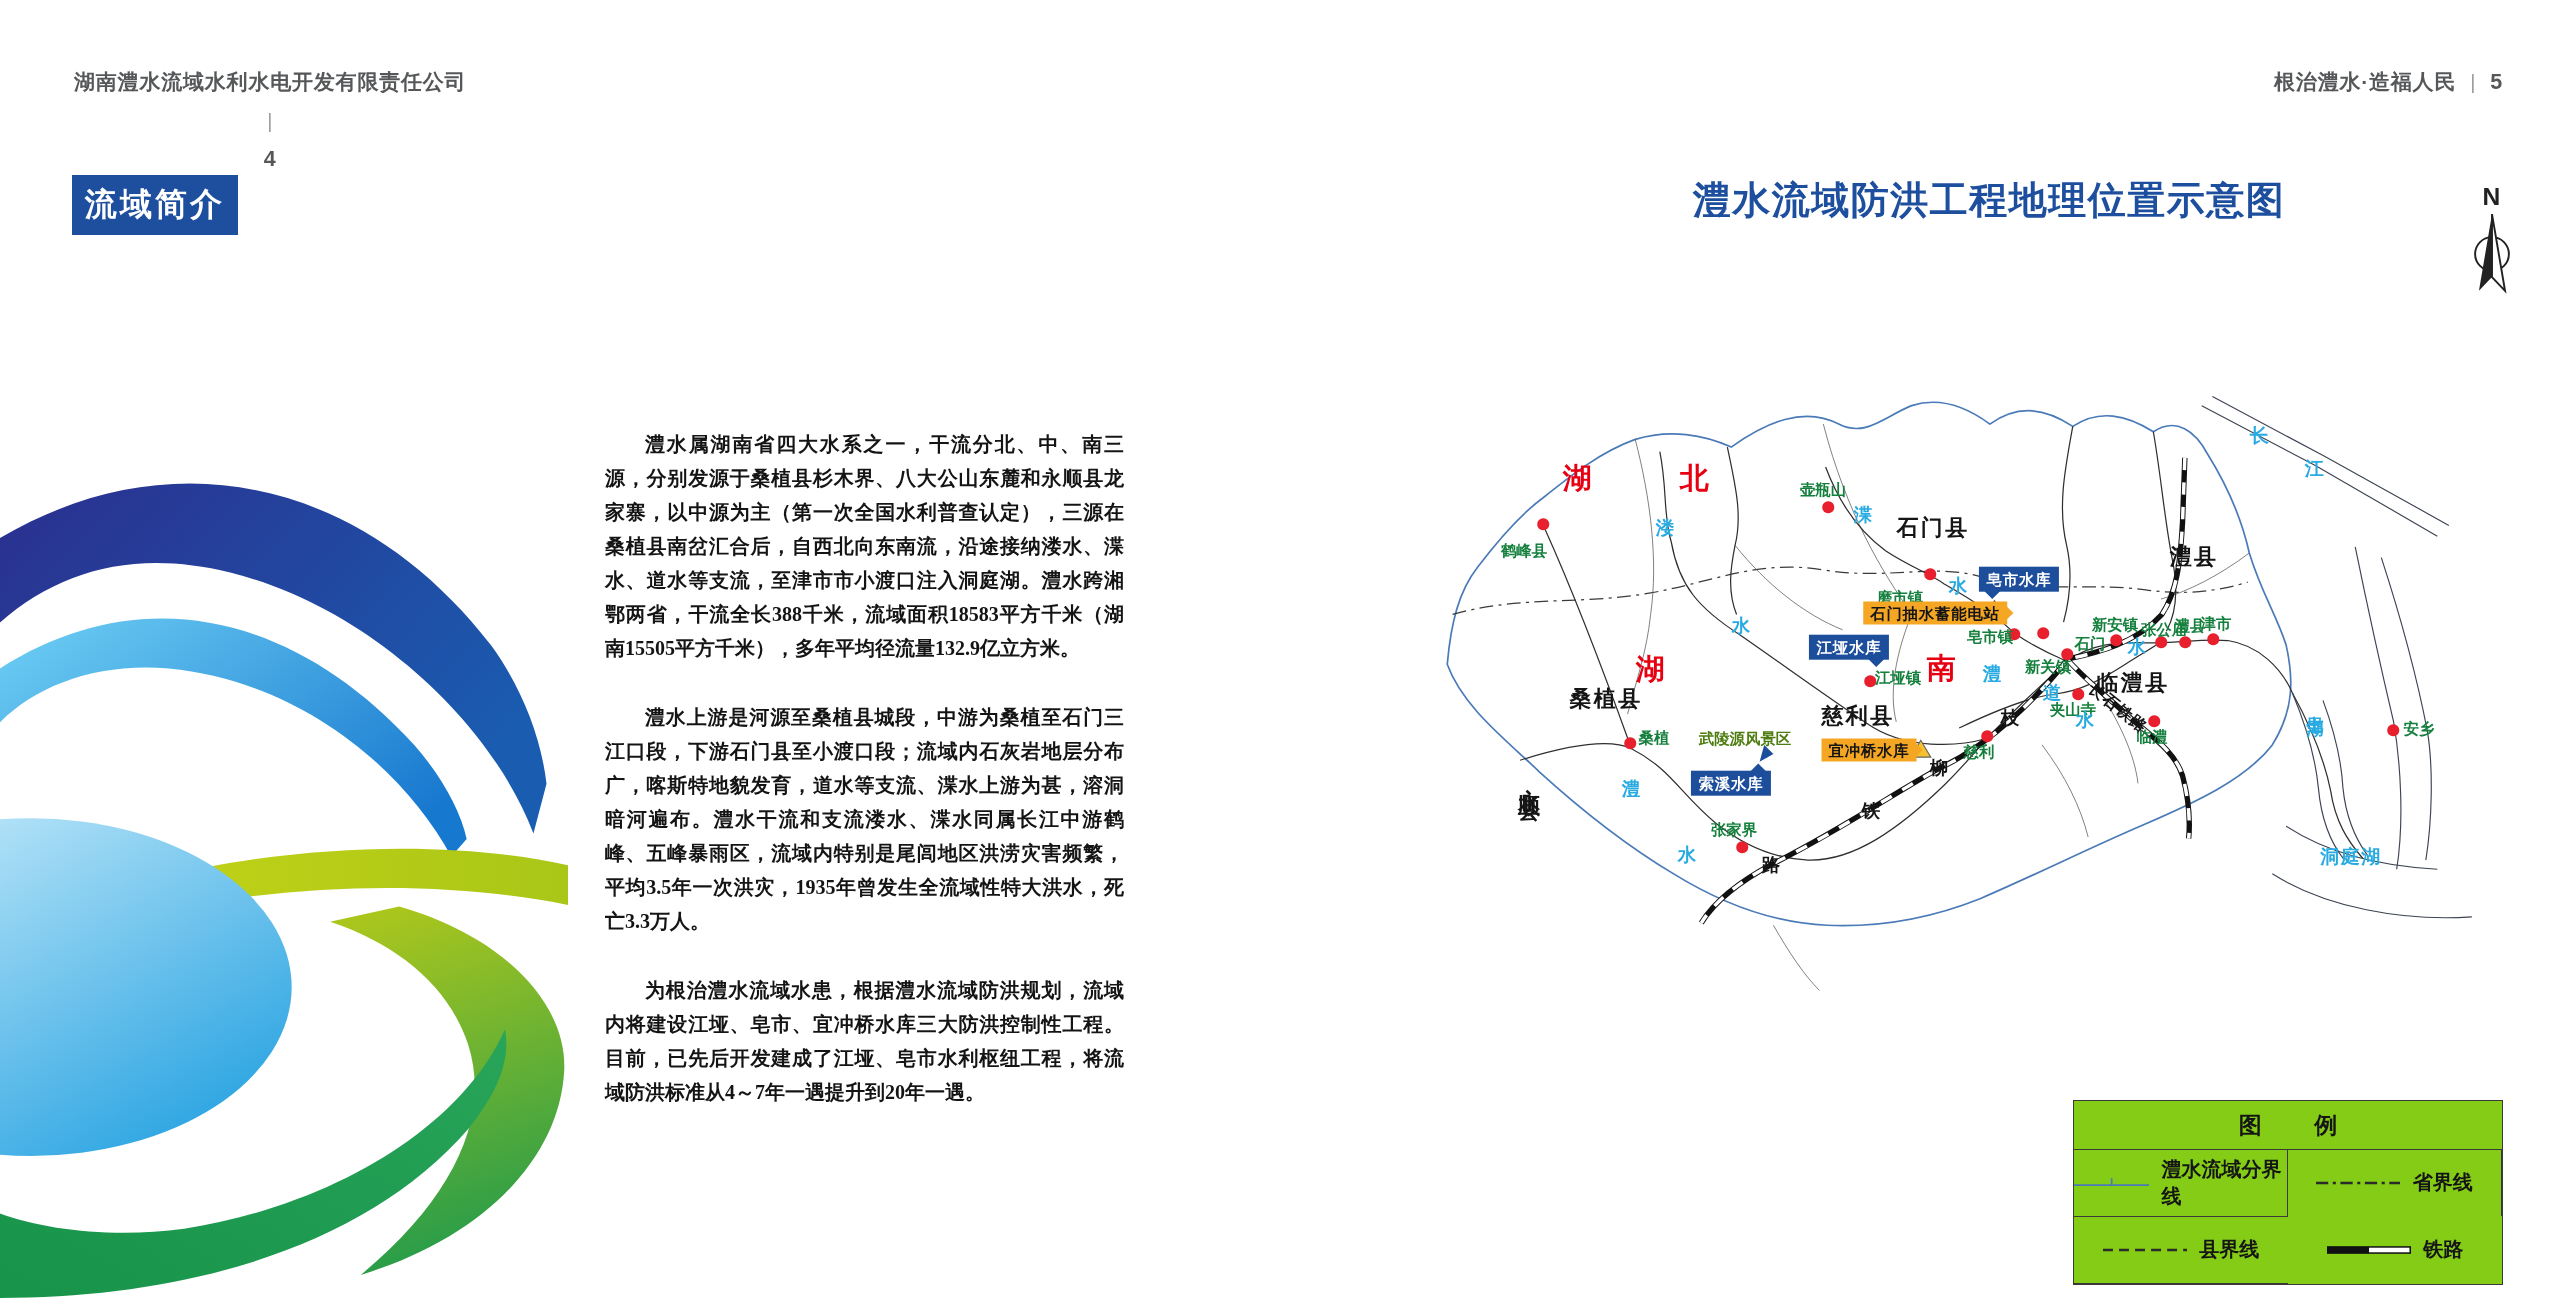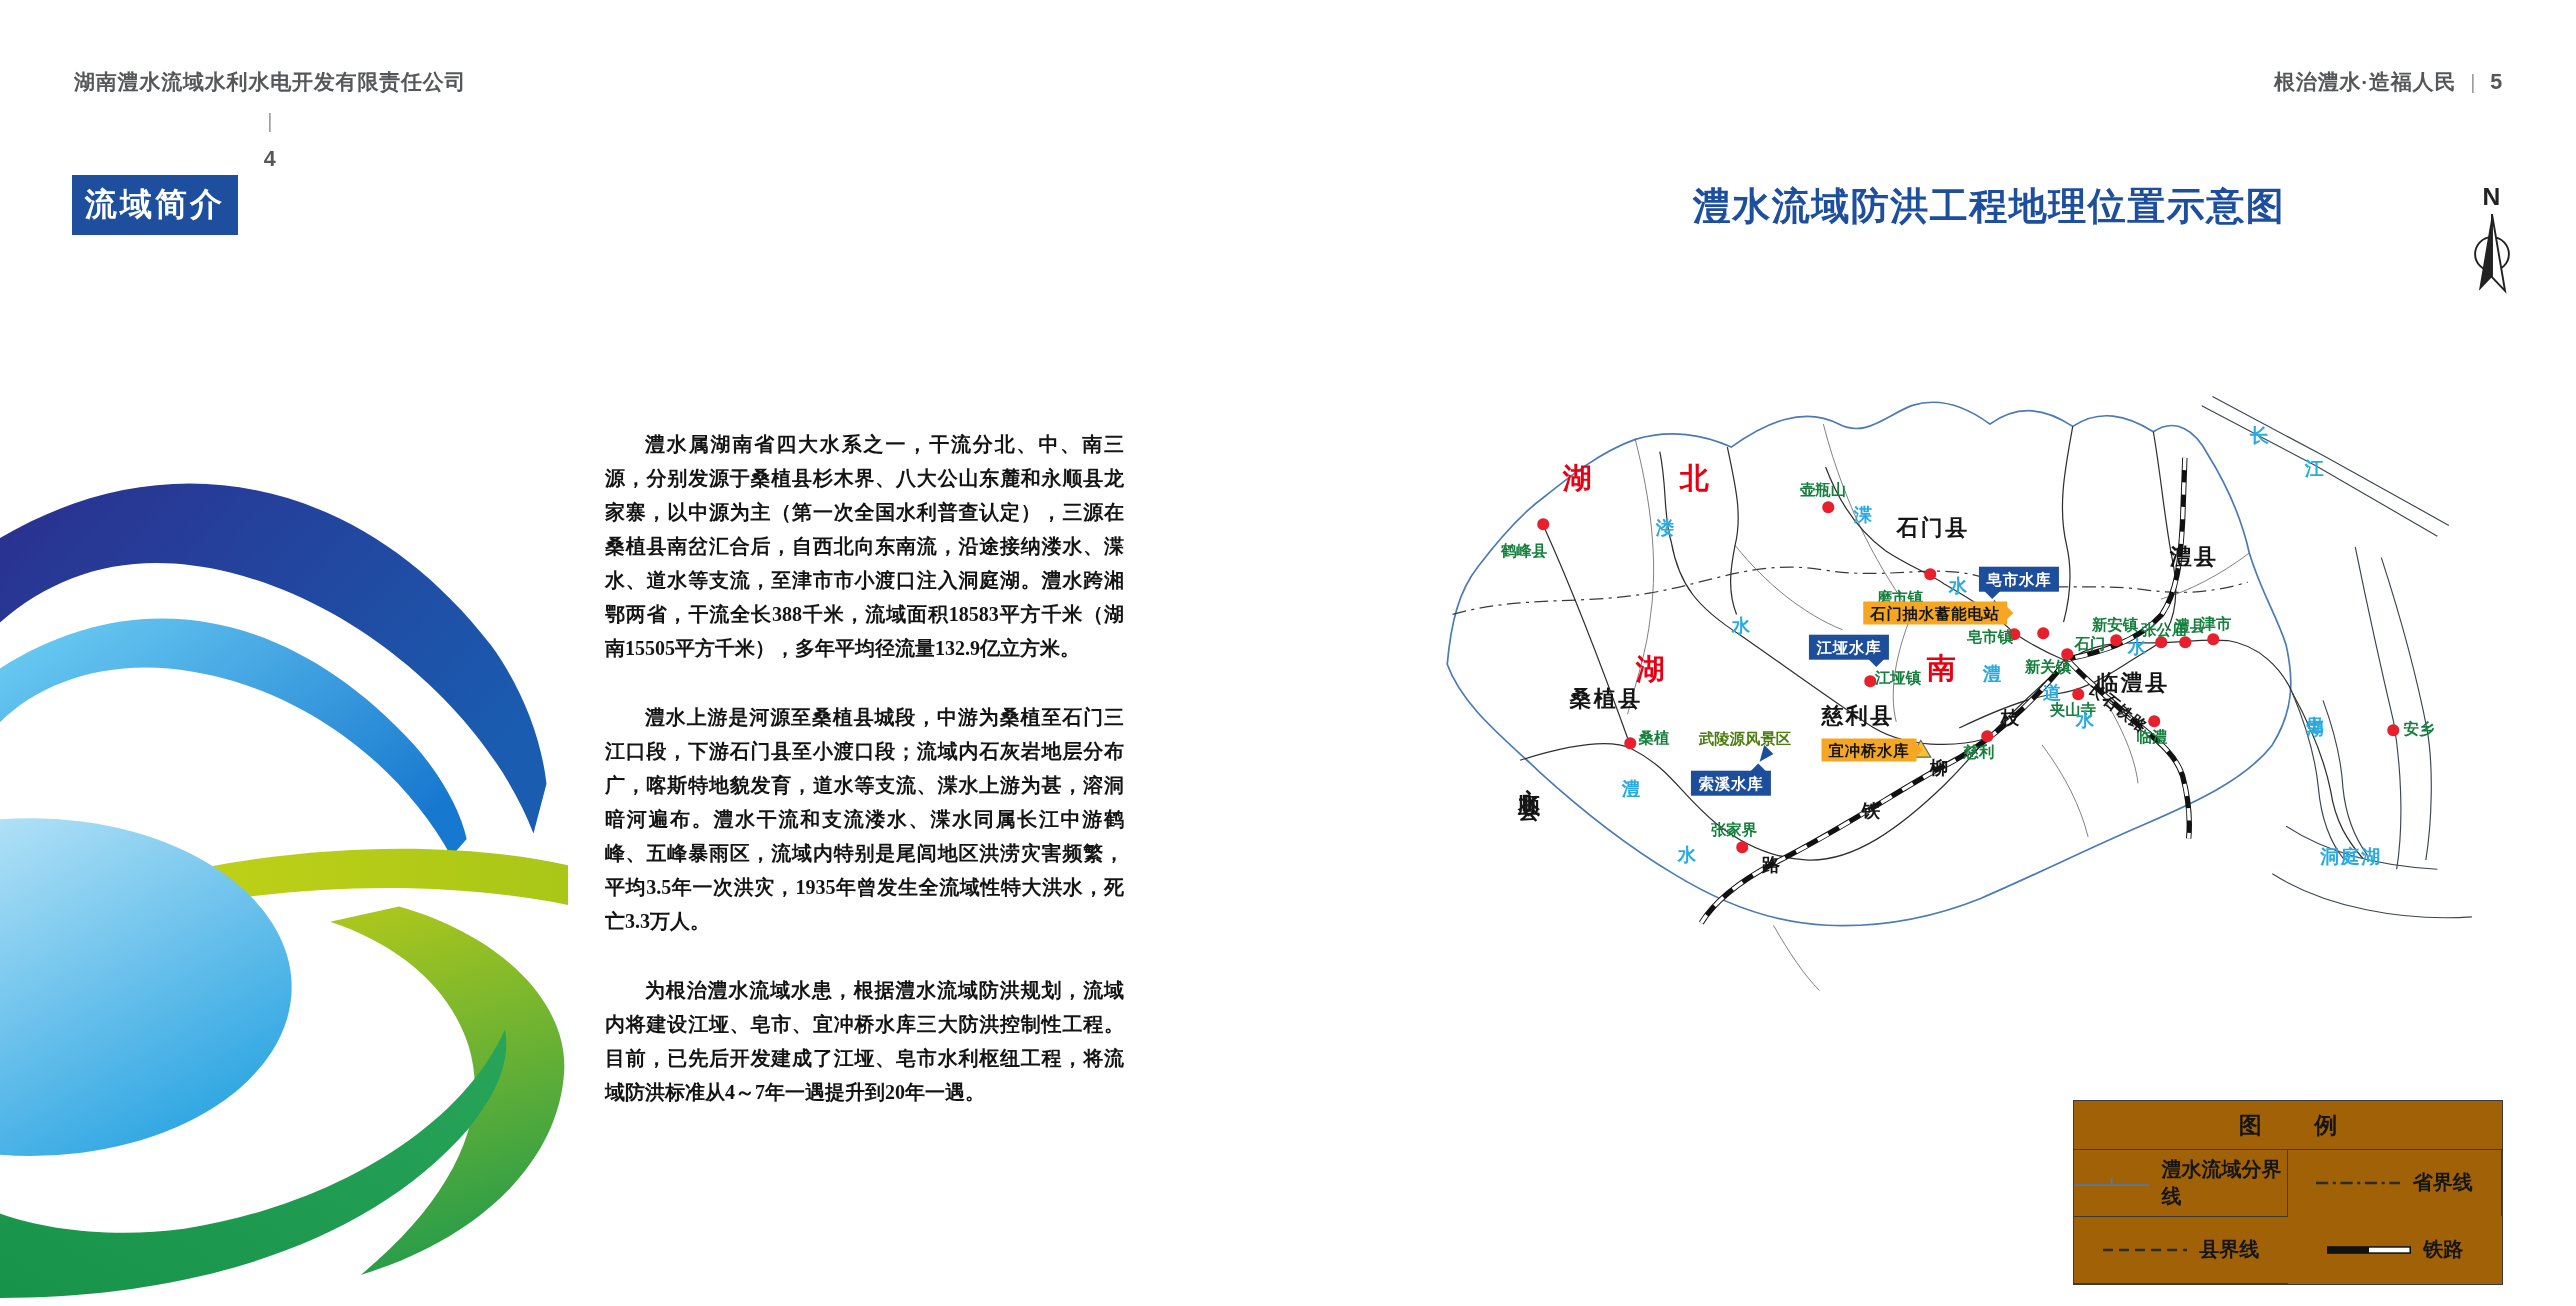--- a/index.html
+++ b/index.html
@@ -15,21 +15,21 @@
   
   .badge{position:absolute;left:72px;top:175px;width:166px;height:60px;background:#1d4f9e;
          color:#fff;font-size:32px;font-weight:bold;letter-spacing:3.1px;
          display:flex;align-items:center;justify-content:center;}
   .bodytext{position:absolute;left:605px;top:427px;width:519px;
             font-family:"Liberation Serif",serif;font-weight:700;
             font-size:20px;line-height:34px;text-align:justify;color:#141414;}
   .bodytext p{margin:0 0 35px 0;text-indent:2em;}
   .logo{position:absolute;left:0;top:415px;width:568px;height:887px;}
   
-  .map-title{position:absolute;left:1678px;top:181px;width:622px;text-align:center;
+  .map-title{position:absolute;left:1678px;top:175px;width:622px;text-align:center;
              font-size:38px;font-weight:900;color:#1d4f9e;letter-spacing:1.5px;}
   .compass{position:absolute;left:2461px;top:183px;width:61px;text-align:center;}
   .compass .n{font-size:24.6px;font-weight:900;color:#222;}
   .mapwrap{position:absolute;left:1405px;top:361px;width:1159px;height:645px;}
   .mapwrap svg.base{position:absolute;left:0;top:0;}
   #map-labels{position:absolute;left:0;top:0;width:100%;height:100%;}
   .mk{position:absolute;transform:translate(-50%,-50%);white-space:nowrap;line-height:1;}
   .mk-prov{font-size:29px;font-weight:900;color:#e60012;letter-spacing:1.5px;}
   .mk-county{font-size:22px;font-weight:900;color:#151515;letter-spacing:2.3px;}
   .mk-county-v{font-size:22px;font-weight:900;color:#151515;writing-mode:vertical-rl;letter-spacing:6.1px;}
@@ -47,21 +47,21 @@
   .tail{position:absolute;width:10.7px;height:10.7px;}
   .mk-res .tail{background:#1d4e9b;}
   .mk-sta .tail{background:#f5a623;}
   .tail-bl{left:7.7px;bottom:-4.6px;transform:rotate(45deg);}
   .tail-br{right:7.7px;bottom:-4.6px;transform:rotate(45deg);}
   .tail-tr{right:7.7px;top:-4.6px;transform:rotate(45deg);}
   .tail-r{right:-3.8px;top:50%;margin-top:-5.4px;transform:rotate(45deg);}
   .town-dot{position:absolute;width:11.5px;height:11.5px;border-radius:50%;
             background:#e8202d;transform:translate(-50%,-50%);}
   
-  .legend{position:absolute;left:2073px;top:1100px;width:428px;background:#a16207;
+  .legend{position:absolute;left:2073px;top:1100px;width:428px;background:#84cc16;
           border:1.5px solid #3a3a3a;}
   .legend-title{text-align:center;font-size:23px;font-weight:900;color:#151515;
                 letter-spacing:23px;text-indent:23px;padding:9.2px 0 7.7px;
                 border-bottom:1.5px solid #3a3a3a;}
   .legend-grid{display:grid;grid-template-columns:1fr 1fr;}
   .legend-cell{display:flex;align-items:center;justify-content:center;gap:12.3px;
                height:66px;font-size:20px;font-weight:900;color:#151515;}
   .lc-a{border-right:1.5px solid #3a3a3a;border-bottom:1.5px solid #3a3a3a;}
   .lc-b{border-bottom:1.5px solid #3a3a3a;}
   .lc-c{border-right:1.5px solid #3a3a3a;}

